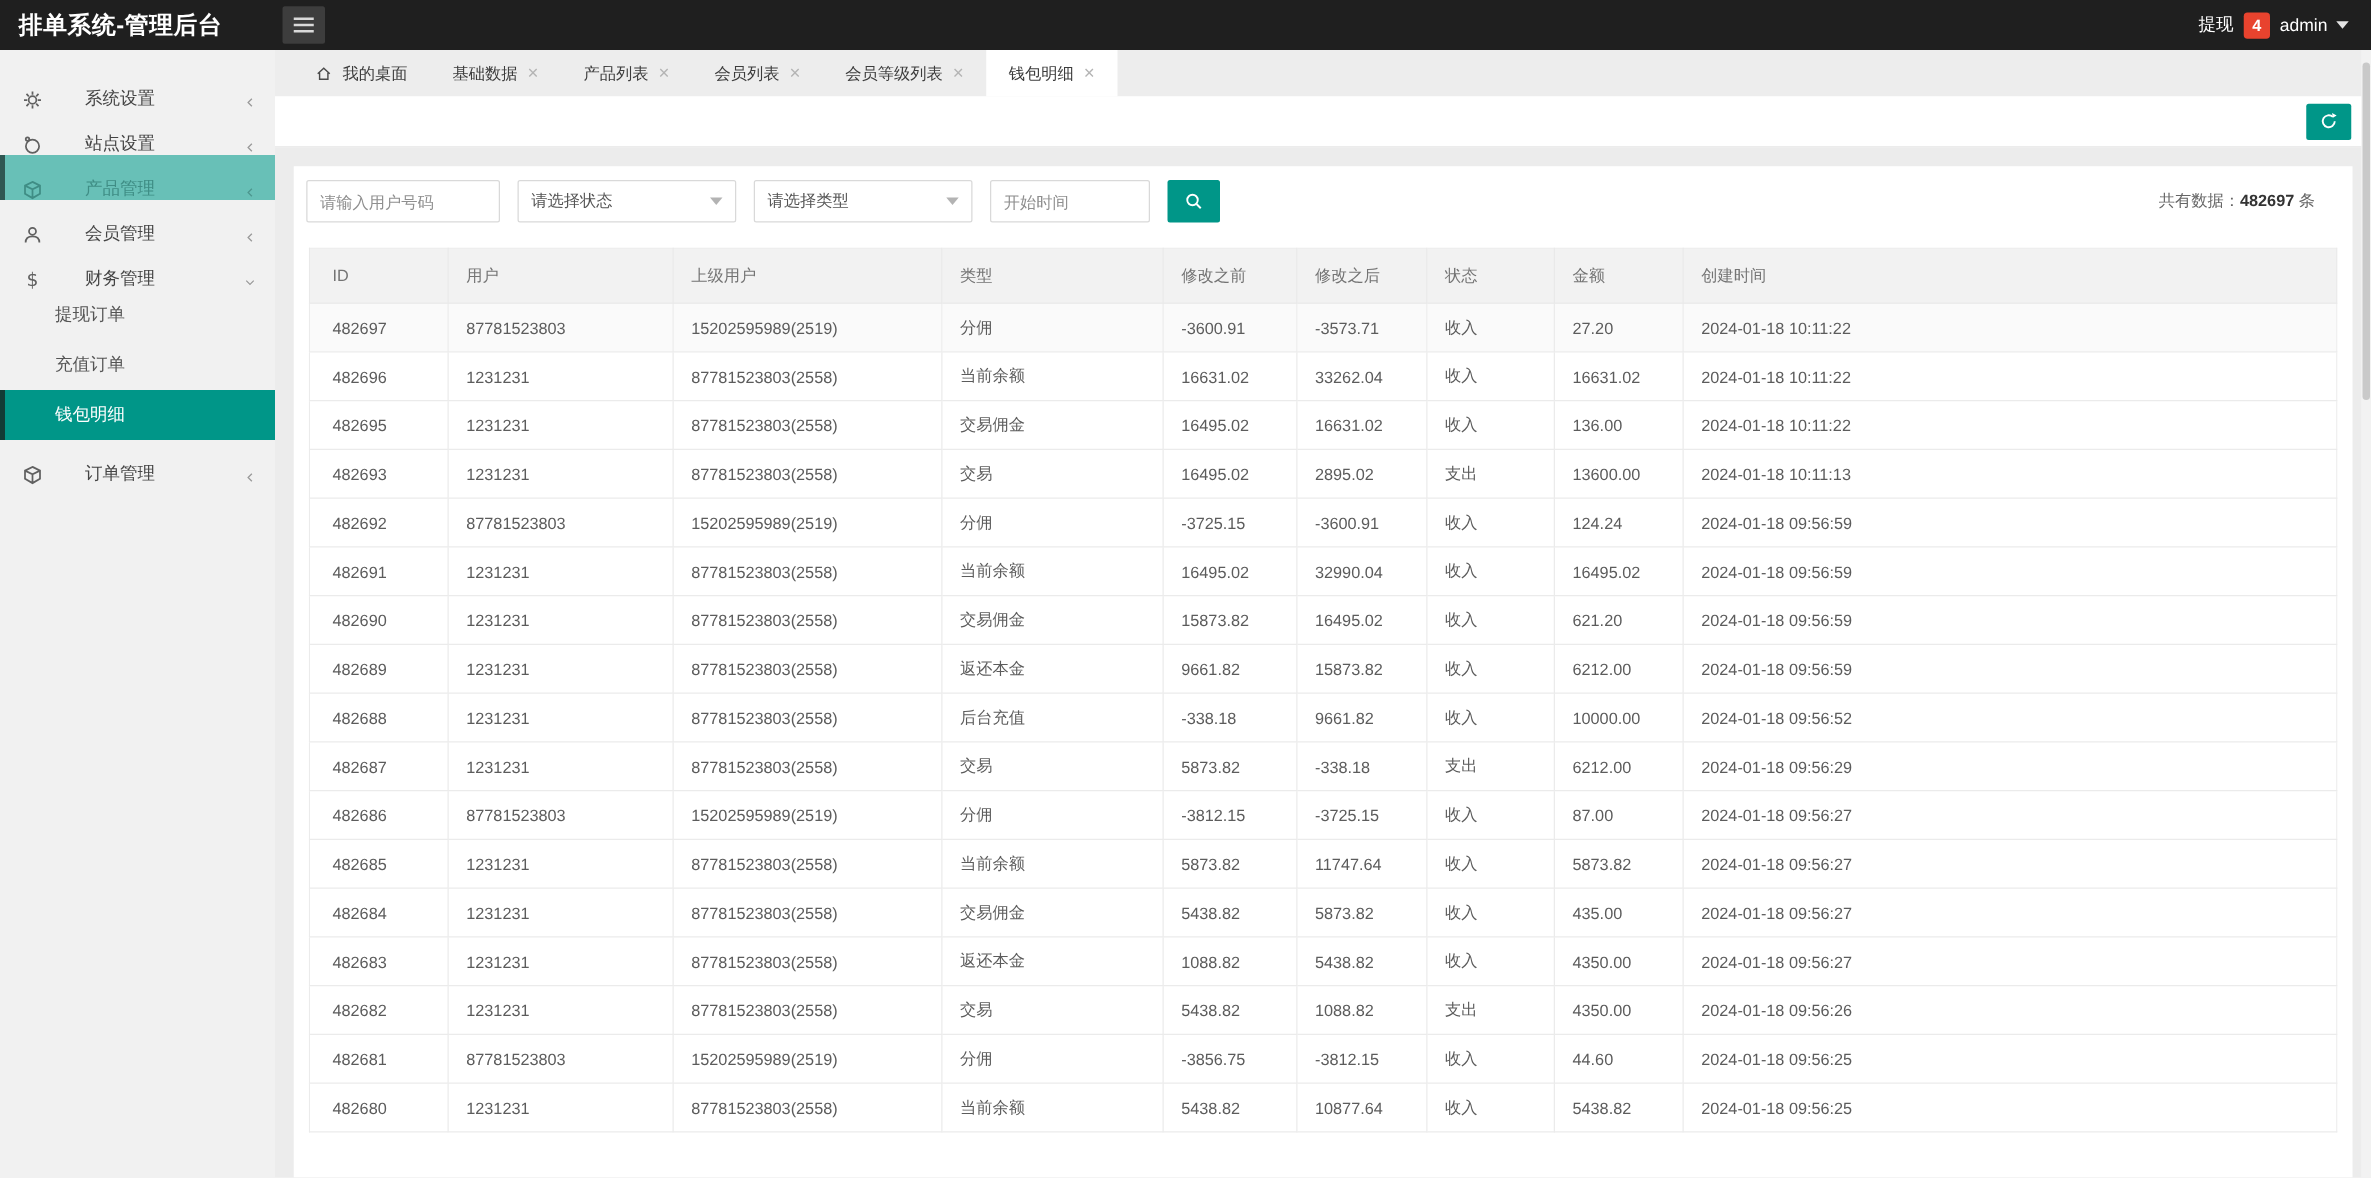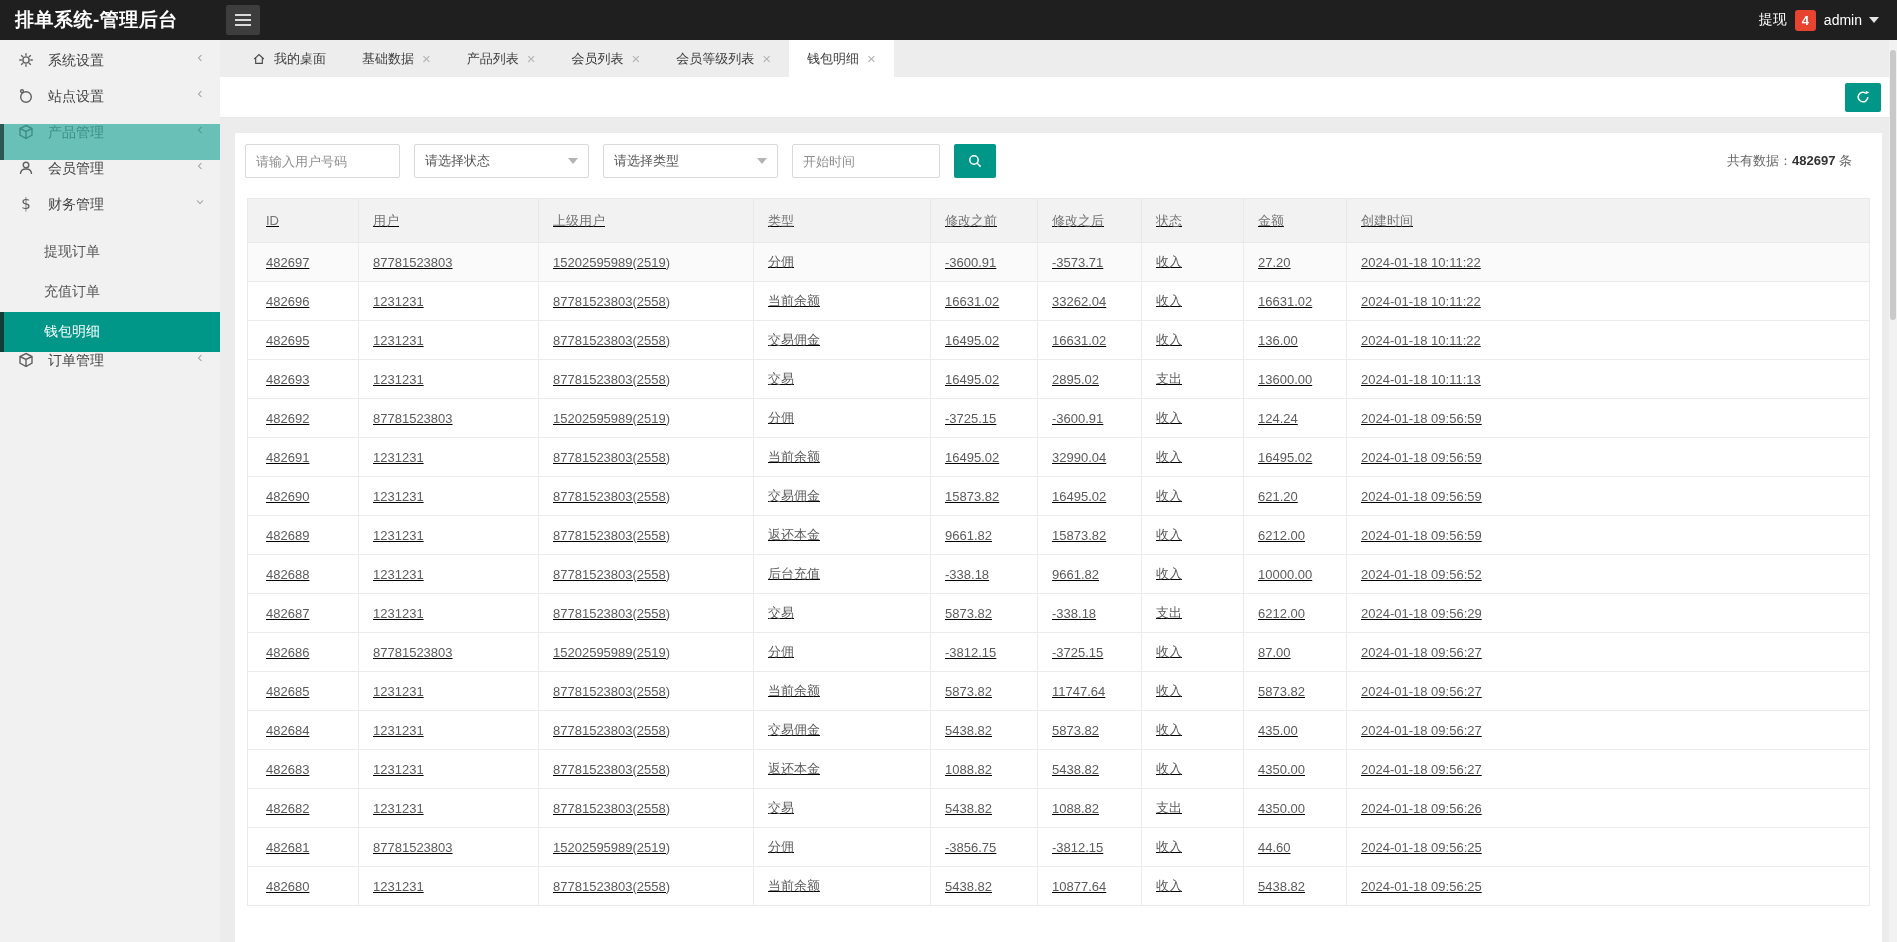--- a/index.html
+++ b/index.html
@@ -17,22 +17,22 @@
   .badge { min-width:21px; height:21px; background:#e8432e; color:#fff; font-size:13px; font-weight:bold;
     border-radius:3px; display:flex; align-items:center; justify-content:center; padding:0 4px; }
   .userbox { display:flex; align-items:center; gap:7px; color:#fff; font-size:14px; cursor:pointer; }
   .caret-down { width:0; height:0; border-left:5px solid transparent; border-right:5px solid transparent; border-top:6px solid #e4e4e4; }
 
   
   .shell { display:flex; height:902px; }
 
   
   .sidebar { width:220px; background:#f1f1f1; flex:none; padding-top:12px; }
-  .s-item { height:36px; display:flex; align-items:flex-start; padding:0 14px 0 18px; color:#444;
-    font-size:14px; cursor:pointer; position:relative; }
+  .s-item { height:36px; display:flex; align-items:flex-end; padding:0 14px 0 18px; color:#444;
+    font-size:14px; cursor:pointer; position:relative;gap:20px; }
   .s-item .icn { width:16px; height:16px; margin-right:14px; display:flex; align-items:center; justify-content:center; color:#616161; }
   .s-item .icn svg { stroke:#616161; }
   .s-item .lbl { flex:1; }
   .s-item .chev { color:#9a9a9a; }
   .s-item .chev svg { stroke:#9a9a9a; }
   .s-item.hovered { background:#68c0b7; }
   .s-item.hovered::before { content:""; position:absolute; left:0; top:0; bottom:0; width:4px; background:rgba(0,0,0,.55); }
   .s-item.hovered, .s-item.hovered .lbl { color:#3f8d85; }
   .s-item.hovered .icn svg { stroke:#3f8d85; }
   .s-item.hovered .chev svg { stroke:#4d968e; }
@@ -58,32 +58,32 @@
   .gap { height:15px; flex:none; }
 
   
   .panel { flex:1; background:#fff; margin:0 15px; overflow:hidden; display:flex; flex-direction:column; }
   .panel-head { display:flex; align-items:center; padding:11px 30px 0 10px; flex:none; }
   .filters { display:flex; align-items:center; gap:14px; }
   .f-input { height:34px; border:1px solid #d9d9d9; border-radius:2px; font-size:13px; padding:0 10px;
     color:#555; font-family:inherit; outline:none; background:#fff; }
   .f-input::placeholder { color:#8f8f8f; }
   .f-user { width:155px; }
-  .f-date { width:148px; }
+  .f-date { width:128px; }
   .f-select { width:175px; height:34px; border:1px solid #d9d9d9; border-radius:2px; background:#fff;
     display:flex; align-items:center; padding:12px 10px; font-size:13px; color:#555; cursor:pointer; }
   .f-select .sel-caret { margin-left:auto; width:0; height:0; border-left:5px solid transparent;
     border-right:5px solid transparent; border-top:6px solid #b3b3b3; }
   .search-btn { width:42px; height:34px; background:#009688; border:none; border-radius:2px; cursor:pointer;
     display:flex; align-items:center; justify-content:center; }
   .summary { margin-left:auto; font-size:13px; color:#666; white-space:nowrap; }
   .summary b { color:#333; font-weight:bold; }
 
   
-  .table-wrap { margin:20px 12px 0 12px; overflow:hidden; flex:1;text-decoration:underline; }
+  .table-wrap { margin:20px 12px 0 12px; overflow:hidden; flex:1; }
   table { width:100%; border-collapse:collapse; table-layout:fixed; font-size:13px; }
   thead th { background:#f2f2f2; color:#747474; font-weight:normal; text-align:left; height:44px;
     padding:0 14px; border:1px solid #e9e9e9; }
   tbody td { height:39px; padding:0 14px; border:1px solid #ebebeb; color:#5c5c5c; white-space:nowrap; overflow:hidden; }
   tbody tr:first-child td { background:#fafafa; }
   th:first-child, td:first-child { padding-left:18px; }
 
   
   .pg-scroll { position:absolute; right:0; top:40px; width:8px; height:902px; background:#f2f2f2; }
   .pg-thumb { position:absolute; top:10px; left:1px; width:6px; height:270px; background:#c9c9c9; border-radius:3px; }

